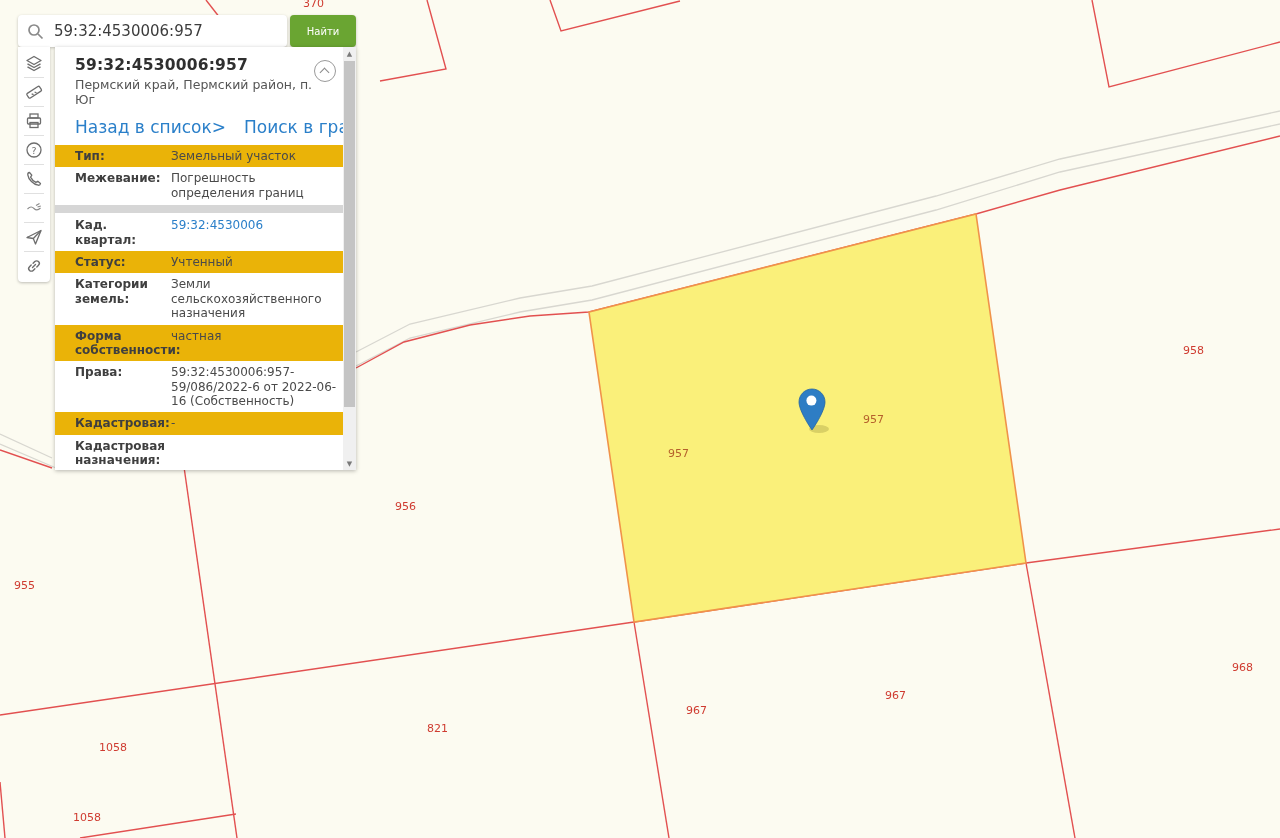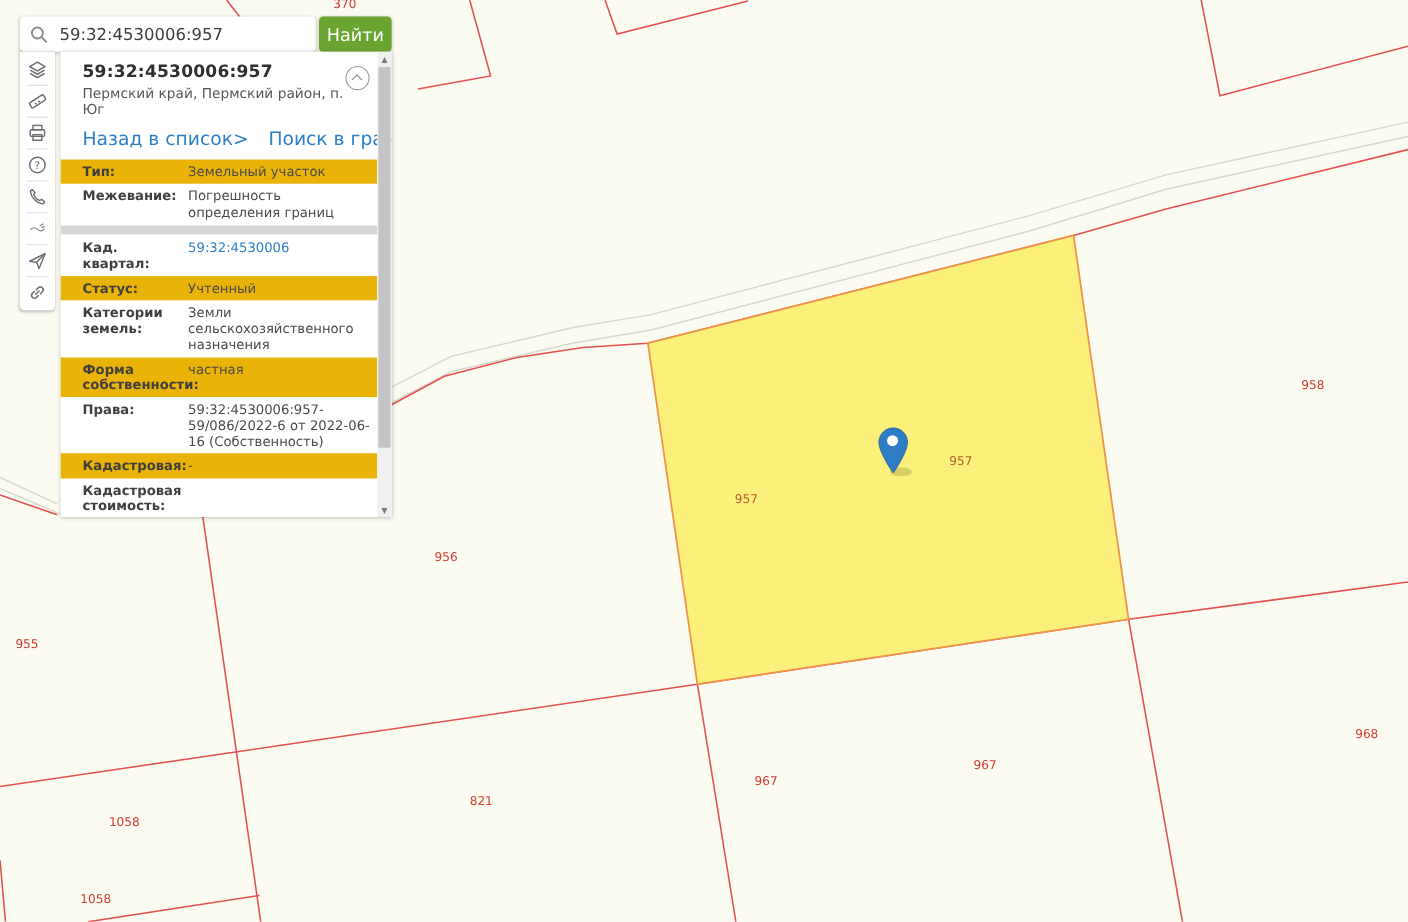--- a/index.html
+++ b/index.html
@@ -21,21 +21,21 @@
     background:#ffffff;border-radius:4px;box-shadow:0 1px 3px rgba(0,0,0,.25);
     display:flex;align-items:center;padding:0;box-sizing:border-box;
   }
   .searchbar svg{margin:0 8px 0 9px;flex:0 0 auto;}
   .searchbar input{
     border:none;outline:none;flex:1;font-size:15px;color:#3c3c3c;
     font-family:"DejaVu Sans",sans-serif;background:transparent;min-width:0;
   }
   .findbtn{
     position:absolute;left:290px;top:15px;width:66px;height:32px;
-    background:#6aa532;border:none;border-radius:4px;color:#fff;font-size:16px;
+    background:#6aa532;border:none;border-radius:4px;color:#fff;font-size:10px;
     font-family:"DejaVu Sans",sans-serif;cursor:pointer;box-shadow:0 1px 3px rgba(0,0,0,.25);
   }
   
   .sidebar{
     position:absolute;left:18px;top:47px;width:32px;
     background:#fff;border-radius:0 0 4px 4px;box-shadow:0 1px 3px rgba(0,0,0,.25);
     display:flex;flex-direction:column;align-items:center;padding:4px 0;
   }
   .sidebar .icon{
     width:32px;height:24px;display:flex;align-items:center;justify-content:center;
@@ -238,21 +238,21 @@
       </div>
       <div class="row">
         <div class="rl">Права:</div>
         <div class="rv">59:32:4530006:957-59/086/2022-6 от 2022-06-16 (Собственность)</div>
       </div>
       <div class="row shaded">
         <div class="rl">Кадастровая:</div>
         <div class="rv">-</div>
       </div>
       <div class="row">
-        <div class="rl">Кадастровая стоимость:</div>
+        <div class="rl">Кадастровая назначения:</div>
       </div>
       <div class="row shaded"></div>
     </div>
 
   <div class="sbar">
     <div class="arr up">▲</div>
     <div class="thumb"></div>
     <div class="arr dn">▼</div>
   </div>
 </div>

